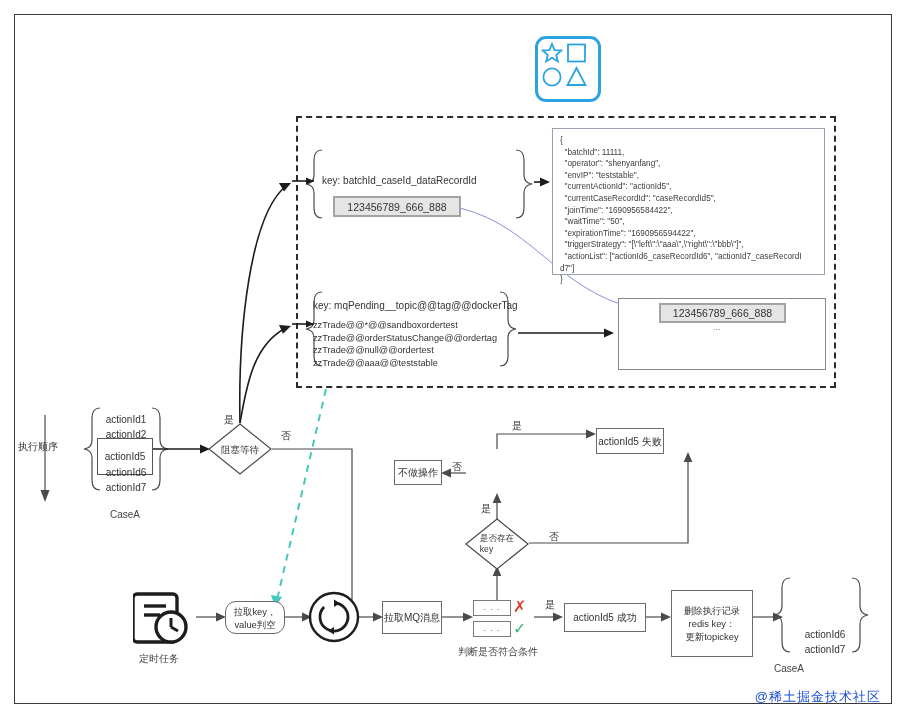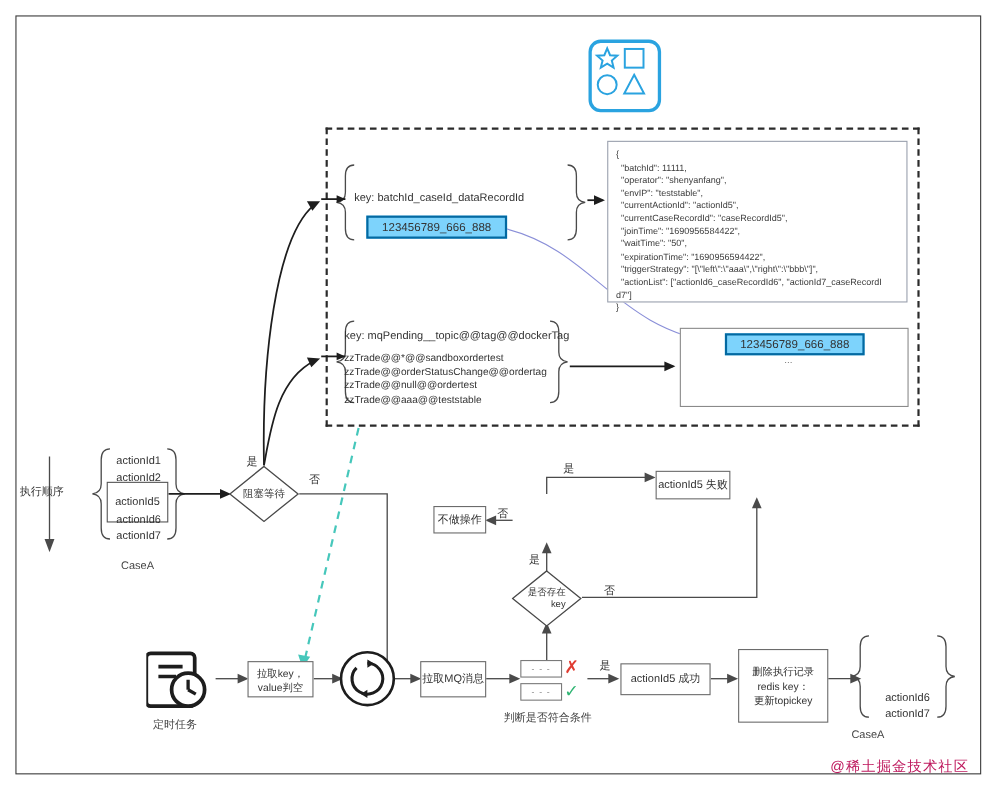--- a/index.html
+++ b/index.html
@@ -6,36 +6,36 @@
   body{font-family:"Liberation Sans","DejaVu Sans",sans-serif;}
   #canvas{position:relative;width:907px;height:720px;background:#fff;overflow:hidden;}
   .outer-frame{position:absolute;left:14px;top:14px;width:878px;height:690px;border:1px solid #3a3a3a;box-sizing:border-box;}
   svg.layer{position:absolute;left:0;top:0;width:907px;height:720px;pointer-events:none;}
   .lbl{position:absolute;color:#3a3a3a;white-space:nowrap;}
   .jsonbox{position:absolute;border:1px solid #9aa0ad;background:#fff;box-sizing:border-box;
     font-size:8.2px;line-height:11.6px;color:#3c3c3c;padding:6px 7px;white-space:pre-wrap;text-align:left;
     font-family:"Liberation Sans","DejaVu Sans",sans-serif;}
   .dashbox{position:absolute;border:2px dashed #2b2b2b;box-sizing:border-box;}
   .plainbox{position:absolute;border:1px solid #8a8a8a;box-sizing:border-box;background:#fff;}
-  .valbox{position:absolute;border:2px solid #0369a1;background:#7dd3fc;box-sizing:border-box;
+  .valbox{position:absolute;border:2px solid #a3a3a3;background:#e5e5e5;box-sizing:border-box;
     display:flex;align-items:center;justify-content:center;font-size:10.5px;color:#333;}
   .keyline{position:absolute;font-size:10px;color:#333;white-space:nowrap;}
   .mono-list{position:absolute;font-size:9.2px;line-height:12.6px;color:#333;white-space:pre;}
   .diamond-wrap{position:absolute;}
   .diamond-txt{position:absolute;inset:0;display:flex;align-items:center;justify-content:center;
-    font-size:9.5px;color:#333;line-height:11px;text-align:right;}
+    font-size:9.5px;color:#333;line-height:11px;text-align:left;}
   .procbox{position:absolute;border:1px solid #6b6b6b;background:#fff;box-sizing:border-box;
     display:flex;align-items:center;justify-content:center;font-size:10px;color:#333;line-height:13px;text-align:center;}
   .flowlbl{position:absolute;font-size:10px;color:#333;}
   .caselbl{position:absolute;font-size:10px;color:#444;}
   .actions{position:absolute;font-size:10px;line-height:15px;color:#333;text-align:center;white-space:pre;}
   .hl-action{position:absolute;border:1px solid #555;background:#fff;display:flex;align-items:center;
     justify-content:center;font-size:10px;color:#333;box-sizing:border-box;}
   .vlabel{position:absolute;font-size:10px;color:#333;white-space:nowrap;}
-  .watermark{position:absolute;right:26px;bottom:14px;font-size:13px;color:#be185d;letter-spacing:1px;}
+  .watermark{position:absolute;right:26px;bottom:14px;font-size:13px;color:#1d4ed8;letter-spacing:1px;}
   .appicon{position:absolute;width:60px;height:60px;border:3px solid #2aa3e0;border-radius:11px;background:#fff;}
   .ln{stroke:#4a4a4a;stroke-width:1.2;fill:none;}
   .lnk{stroke:#1d1d1d;stroke-width:1.6;fill:none;}
   .lnblue{stroke:#8a8fd8;stroke-width:1;fill:none;}
   .lngreen{stroke:#46c7bb;stroke-width:2;stroke-dasharray:7 6;fill:none;}
   .timerIcon{position:absolute;}
   .loopIcon{position:absolute;}
   .condmini{position:absolute;border:1px solid #7a7a7a;background:#fff;box-sizing:border-box;
     display:flex;align-items:center;justify-content:center;font-size:8px;color:#888;letter-spacing:1px;}
 </style>
@@ -202,21 +202,21 @@
       <path d="M4,5 h36 a4,4 0 0 1 4,4 v40 a4,4 0 0 1 -4,4 h-36 a4,4 0 0 1 -4,-4 v-40 a4,4 0 0 1 4,-4 z" fill="none" stroke="#1d1d1d" stroke-width="3.4"></path>
       <line x1="11" y1="17" x2="33" y2="17" stroke="#1d1d1d" stroke-width="3.4"></line>
       <line x1="11" y1="26" x2="27" y2="26" stroke="#1d1d1d" stroke-width="3.4"></line>
       <circle cx="38" cy="38" r="15" fill="#fff" stroke="#1d1d1d" stroke-width="3.4"></circle>
       <line x1="38" y1="29" x2="38" y2="38" stroke="#1d1d1d" stroke-width="3"></line>
       <line x1="38" y1="38" x2="45" y2="42" stroke="#1d1d1d" stroke-width="3"></line>
     </svg>
   </div>
   <div class="caselbl" style="left:139px;top:652px;">定时任务</div>
 
-  <div class="procbox" style="left:225px;top:601px;width:60px;height:33px;white-space:pre-line;font-size:9.4px;">拉取key，
+  <div class="procbox" style="left:225px;top:601px;width:60px;height:33px;white-space:pre-line;font-size:9.4px;border-radius:11px;">拉取key，
 value判空</div>
 
   <div class="loopIcon" style="left:308px;top:591px;width:52px;height:52px;">
     <svg width="52" height="52" viewBox="0 0 52 52">
       <circle cx="26" cy="26" r="24" fill="#fff" stroke="#1d1d1d" stroke-width="2.4"></circle>
       <path d="M26,12 a14,14 0 1 1 -9.9,4.1" fill="none" stroke="#1d1d1d" stroke-width="2.8"></path>
       <polygon points="26,8.5 26,16 32,12.2" fill="#1d1d1d"></polygon>
       <polygon points="26,43.5 26,36 20,39.8" fill="#1d1d1d"></polygon>
     </svg>
   </div>

